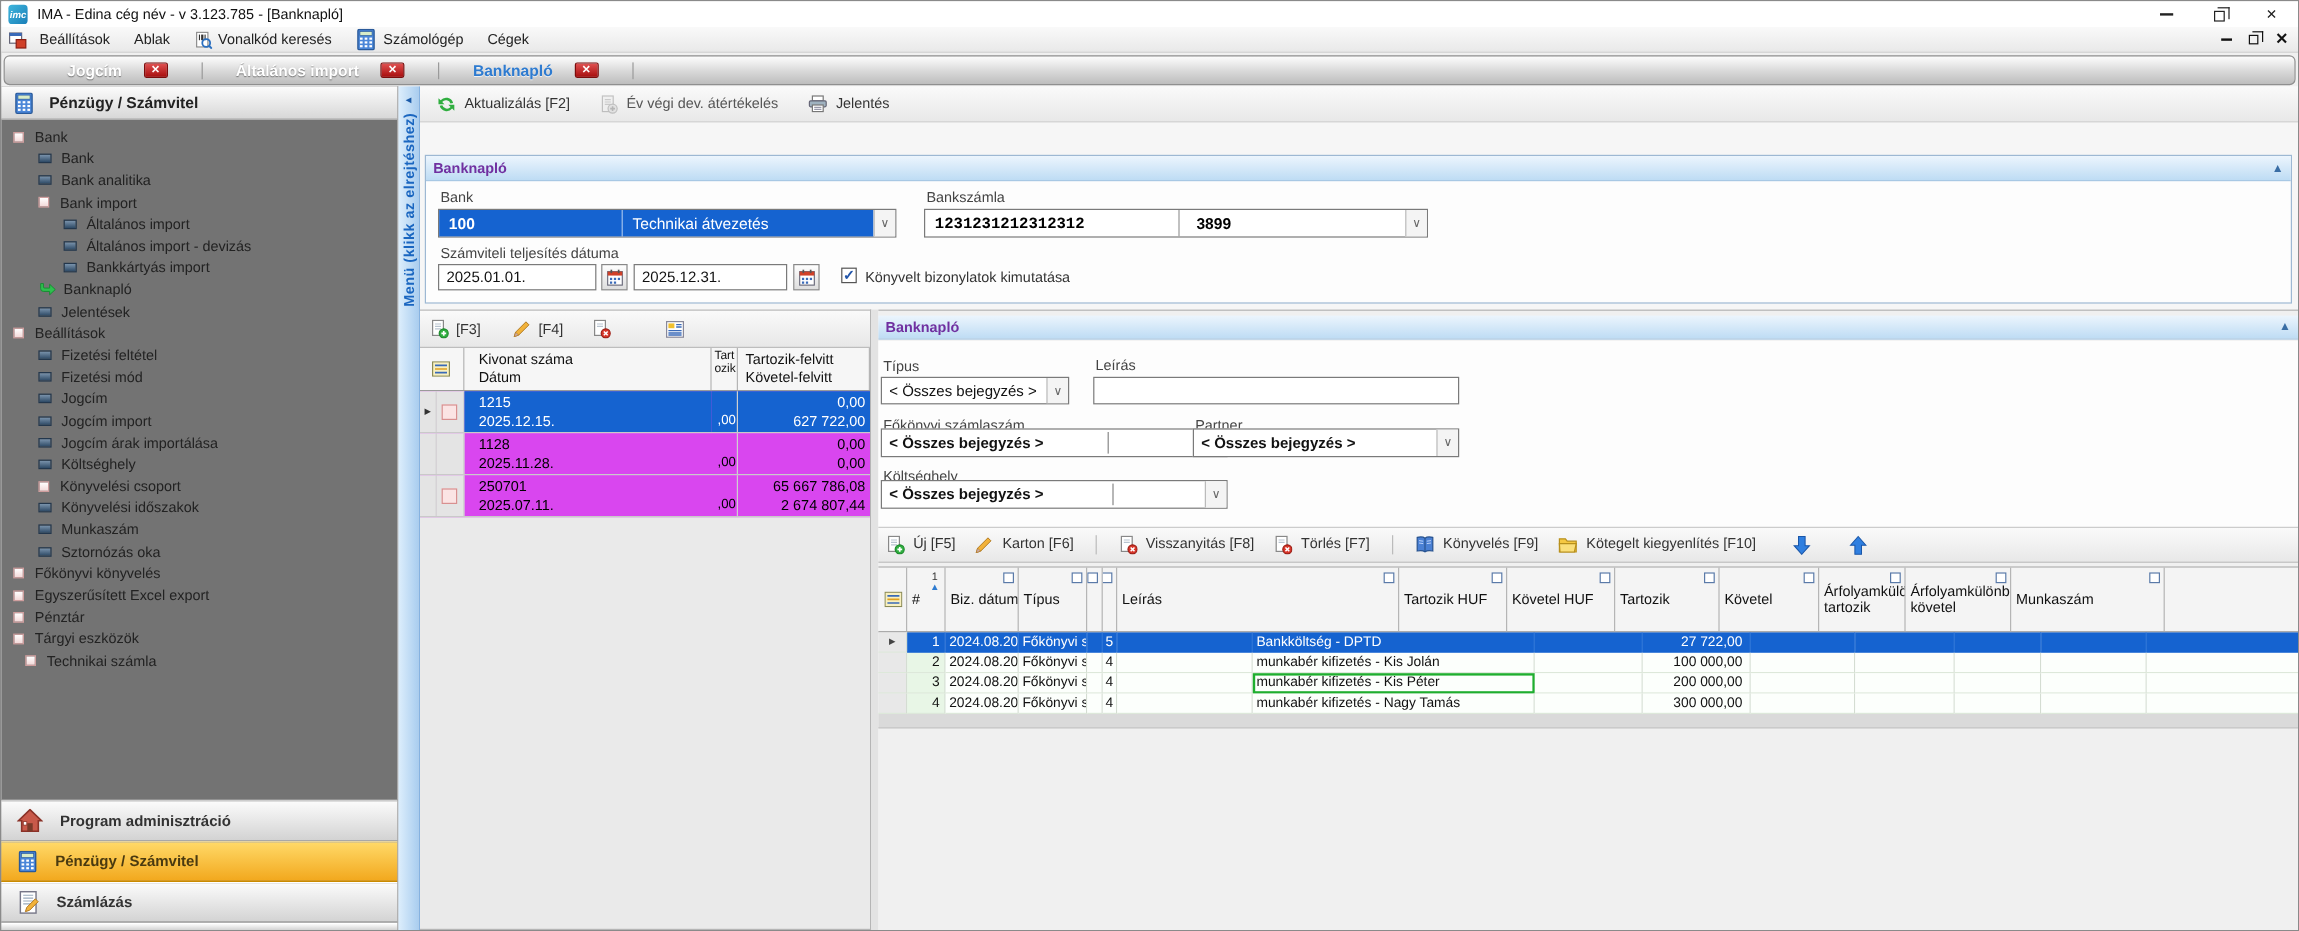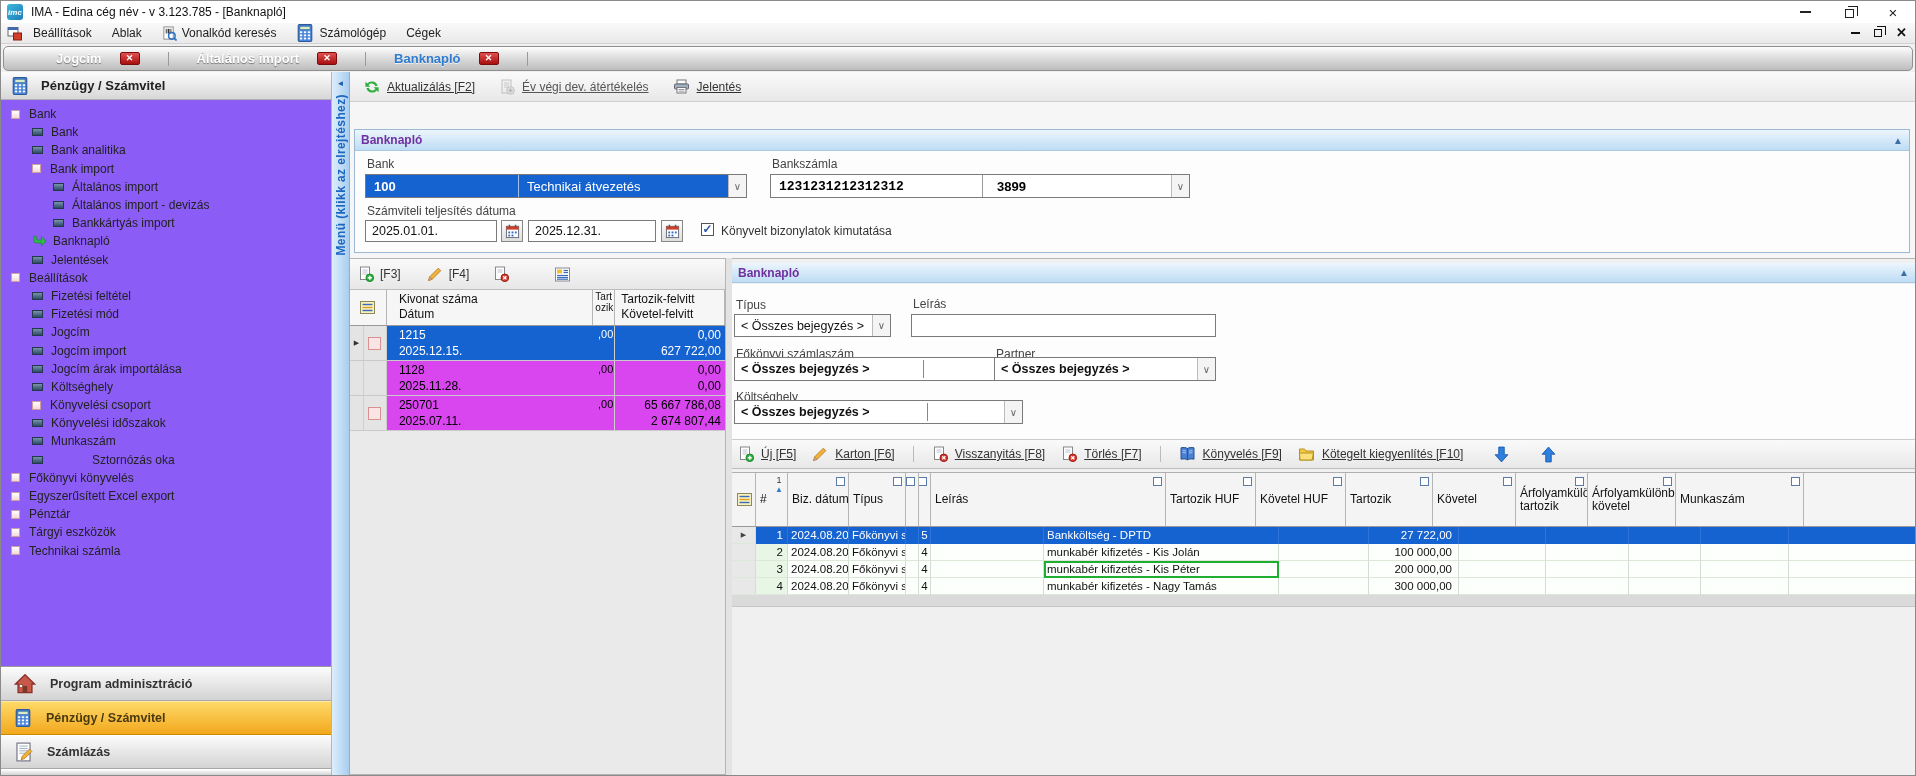--- a/index.html
+++ b/index.html
@@ -29,41 +29,41 @@
 
   
   .tabbar { position:absolute; left:2px; top:45px; right:2px; height:25px; border:1px solid #8f8f8f; border-radius:5px; background:linear-gradient(#fdfdfd,#d8d8d8 55%,#bdbdbd); display:flex; align-items:center; padding-left:52px; }
   .tab { display:flex; align-items:center; gap:18px; }
   .tab .tab-label { font-size:13px; font-weight:bold; color:#fff; text-shadow:0 1px 1px rgba(0,0,0,.45); }
   .tab.active .tab-label { color:#2e7bd0; text-shadow:0 1px 0 rgba(255,255,255,.7); }
   .tab-x { width:20px; height:13px; border-radius:2px; background:linear-gradient(#e05050,#a80f0f); border:1px solid #7c0c0c; color:#fff; font-size:9px; font-weight:bold; line-height:11px; text-align:center; }
   .tab-sep { width:1px; height:14px; background:#9a9a9a; margin:0 28px; }
 
   
-  .sidebar { position:absolute; left:0; top:71px; bottom:0; width:331px; background:#8b5cf6; border-right:1px solid #b5b5b5; display:flex; flex-direction:column; }
+  .sidebar { position:absolute; left:0; top:71px; bottom:0; width:331px; background:#737373; border-right:1px solid #b5b5b5; display:flex; flex-direction:column; }
   .sidebar-header { height:28px; flex:none; background:linear-gradient(#fcfcfc,#d7d7d7); border-bottom:1px solid #b0b0b0; display:flex; align-items:center; gap:12px; padding-left:10px; font-size:13px; font-weight:bold; color:#222; }
   .tree { flex:1; padding-top:5px; overflow:hidden; }
   .tree-item { display:flex; align-items:center; height:18.2px; font-size:12px; color:#222; }
   .tree-ico-parent { width:9px; height:9px; border:1px solid #cf9e9e; background:linear-gradient(#fff,#f3d9d9); margin-right:9px; flex:none; }
   .tree-ico-leaf { width:11px; height:8px; border:1px solid #23374d; background:linear-gradient(#7a93ac,#2e4a66); margin-right:8px; flex:none; }
   .tree-ico-sel { width:15px; height:12px; margin-right:6px; flex:none; }
   .sidebar-bottom { flex:none; border-top:1px solid #9a9a9a; }
   .sb-item { height:34px; display:flex; align-items:center; gap:14px; padding-left:13px; background:linear-gradient(#fbfbfb,#d3d3d3); border-top:1px solid #fff; border-bottom:1px solid #a8a8a8; font-size:12.5px; font-weight:bold; color:#333; }
   .sb-item.active { background:linear-gradient(#ffd968,#f2a81d); border-top:1px solid #ffe9a8; border-bottom:1px solid #c98a00; color:#4a3a10; }
   .sb-item.partial { height:6px; border-bottom:none; }
 
   
   .menustrip { position:absolute; left:331px; top:71px; bottom:0; width:18px; background:linear-gradient(90deg,#ddeefc,#a9cdef); border-right:1px solid #86b2e0; display:flex; flex-direction:column; align-items:center; }
   .menustrip .collapse-left { font-size:8px; color:#1a5aa8; margin-top:7px; }
   .menustrip .strip-label { writing-mode:vertical-rl; transform:rotate(180deg); font-size:12px; font-weight:bold; color:#1a66c0; margin-top:6px; letter-spacing:.4px; white-space:nowrap; }
 
   
   .main { position:absolute; left:349px; top:71px; right:0; bottom:0; background:#f6f6f6; }
   .main-toolbar { height:30px; background:linear-gradient(#fafafa,#e8e8e8); border-bottom:1px solid #cfcfcf; display:flex; align-items:center; gap:24px; padding-left:14px; }
-  .tb-btn { display:flex; align-items:center; gap:7px; font-size:12px; color:#333;text-decoration:underline; }
+  .tb-btn { display:flex; align-items:flex-start; gap:7px; font-size:12px; color:#333; }
   .tb-btn.disabled { color:#555; }
   .tb-btn.disabled .icon { opacity:.55; filter:grayscale(1); }
 
   
   .filter-panel { position:absolute; left:4px; top:57px; right:5px; height:124px; border:1px solid #9db8d3; background:#fdfdfd; }
   .blue-hdr { height:21px; background:linear-gradient(#ecf5fd,#bedcf4); border-bottom:1px solid #a8c8e4; display:flex; align-items:center; padding:0 6px; font-size:12px; font-weight:bold; color:#7030a0; }
   .blue-hdr .collapse-up { margin-left:auto; font-size:10px; color:#3a6ea5; }
   .fp-body { position:relative; height:101px; }
   .flabel { position:absolute; font-size:12px; color:#444; }
   .combo { position:absolute; height:24px; border:1px solid #7a7a7a; background:#fff; display:flex; align-items:stretch; }
@@ -91,21 +91,21 @@
   .lh-ico { width:37px; display:flex; align-items:center; justify-content:center; }
   .lh-main { width:207px; padding:2px 0 0 12px; line-height:15px; }
   .lh-tar { width:22px; font-size:10px; line-height:11px; padding-top:1px; word-break:break-all; padding-left:2px; }
   .lh-val { width:110px; padding:2px 0 0 6px; line-height:15px; }
   .lrow { height:35px; display:flex; font-size:12px; background:#d946ef; border-bottom:1px solid #c9c9c9; }
   .lrow > div { overflow:hidden; }
   .lr-marker { width:14px; background:#e4e4e4; border-right:1px solid #cfcfcf; font-size:7px; color:#333; display:flex; align-items:center; justify-content:center; }
   .lr-check { width:23px; background:#e4e4e4; border-right:1px solid #cfcfcf; display:flex; align-items:center; justify-content:center; }
   .pinkbox { width:13px; height:13px; border:1px solid #d89090; background:#fbe4e4; }
   .lr-main { width:207px; padding:1px 0 0 12px; line-height:16px; }
-  .lr-tar { width:22px; border-right:1px solid #cfcfcf; font-size:11px; text-align:right; padding:2px 1px 0 0; }
+  .lr-tar { width:22px; border-right:1px solid #cfcfcf; font-size:11px; text-align:right; padding:18px 1px 0 0; }
   .lr-val { width:110px; text-align:right; padding:1px 4px 0 0; line-height:16px; }
   .lrow.sel .lr-main, .lrow.sel .lr-tar, .lrow.sel .lr-val { background:#1563d0; color:#fff; }
 
   
   .rp-hdr { position:absolute; left:0; top:4px; right:0; height:20px; }
   .rp-filters { position:absolute; left:0; top:25px; right:0; height:155px; background:#fdfdfd; }
   .rp-filters .flabel { color:#444; }
   .combo .cval { flex:1; display:flex; align-items:center; padding-left:6px; font-size:12.5px; color:#111; overflow:hidden; white-space:nowrap; }
   .combo .cval.bold { font-weight:bold; }
   .combo .mid-div { width:1px; background:#888; align-self:stretch; margin:2px 0; }
@@ -325,41 +325,41 @@
           <span>Könyvelési csoport</span>
         </div>
         <div class="tree-item" style="padding-left: 31px;">
           <span class="tree-ico-leaf"></span>
           <span>Könyvelési időszakok</span>
         </div>
         <div class="tree-item" style="padding-left: 31px;">
           <span class="tree-ico-leaf"></span>
           <span>Munkaszám</span>
         </div>
-        <div class="tree-item" style="padding-left: 31px; gap: 41px;">
+        <div class="tree-item" style="padding-left: 31px;">
           <span class="tree-ico-leaf"></span>
           <span>Sztornózás oka</span>
         </div>
         <div class="tree-item" style="padding-left: 10px;">
           <span class="tree-ico-parent"></span>
           <span>Főkönyvi könyvelés</span>
         </div>
         <div class="tree-item" style="padding-left: 10px;">
           <span class="tree-ico-parent"></span>
           <span>Egyszerűsített Excel export</span>
         </div>
         <div class="tree-item" style="padding-left: 10px;">
           <span class="tree-ico-parent"></span>
           <span>Pénztár</span>
         </div>
         <div class="tree-item" style="padding-left: 10px;">
           <span class="tree-ico-parent"></span>
           <span>Tárgyi eszközök</span>
         </div>
-        <div class="tree-item" style="padding-left: 10px;">
+        <div class="tree-item" style="padding-left: 20px;">
           <span class="tree-ico-parent"></span>
           <span>Technikai számla</span>
         </div>
       </div>
     <div class="sidebar-bottom" id="sidebar-bottom">
         <div class="sb-item">
           <span class="icon">
             <svg width="22" height="20" viewBox="0 0 16 15">
               <path d="M8 0.5L0.8 7.5h2v6.5h10.4V7.5h2z" fill="#c8594a" stroke="#8a3228"></path>
               <rect x="6.3" y="9" width="3.4" height="5" fill="#7a3a2a"></rect>

